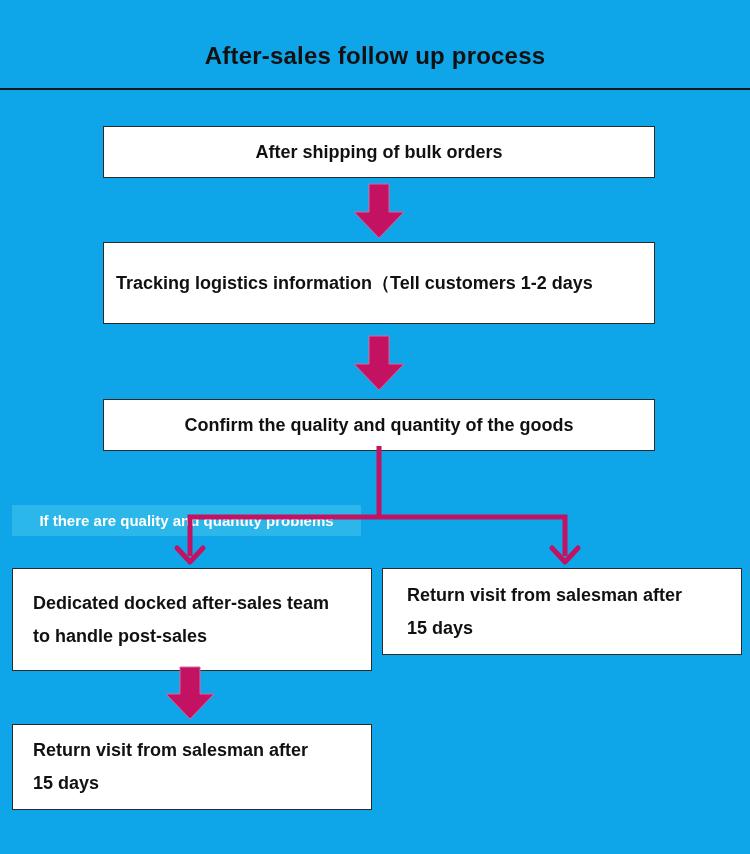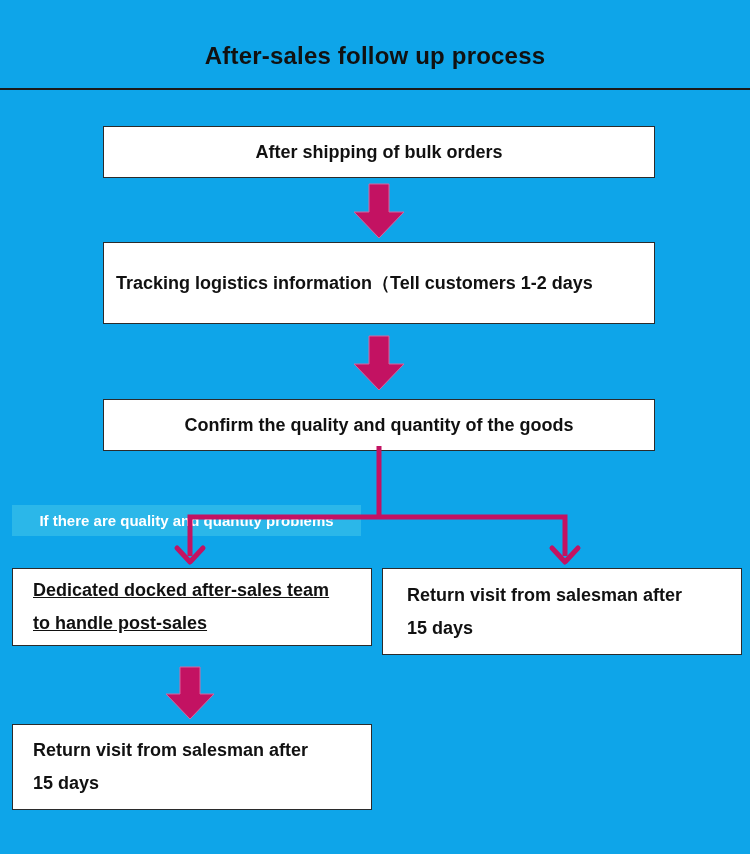--- a/index.html
+++ b/index.html
@@ -36,21 +36,21 @@
     display: flex;
     flex-direction: column;
     justify-content: center;
   }
   .box.center { align-items: center; text-align: center; }
   .box.left { align-items: flex-start; text-align: left; }
   .box span { display: block; }
   #box-step1 { left: 103px; top: 126px; width: 552px; height: 52px; }
   #box-step2 { left: 103px; top: 242px; width: 552px; height: 82px; padding: 16px 12px; line-height: 34px; }
   #box-step3 { left: 103px; top: 399px; width: 552px; height: 52px; }
-  #box-problem-team { left: 12px;  top: 568px; width: 360px; height: 78px; padding: 0 20px; line-height: 33px; text-decoration: underline; }
+  #box-problem-team { left: 12px;  top: 568px; width: 360px; height: 103px; padding: 0 20px; line-height: 33px; }
   #box-no-problem-followup { left: 382px; top: 568px; width: 360px; height: 87px; padding: 0 24px; line-height: 33px; }
   #box-problem-followup { left: 12px; top: 724px; width: 360px; height: 86px; padding: 0 20px; line-height: 33px; }
   .tag {
     position: absolute;
     top: 462px;
     height: 31px;
     display: flex;
     align-items: center;
     justify-content: center;
     font-size: 15px;

